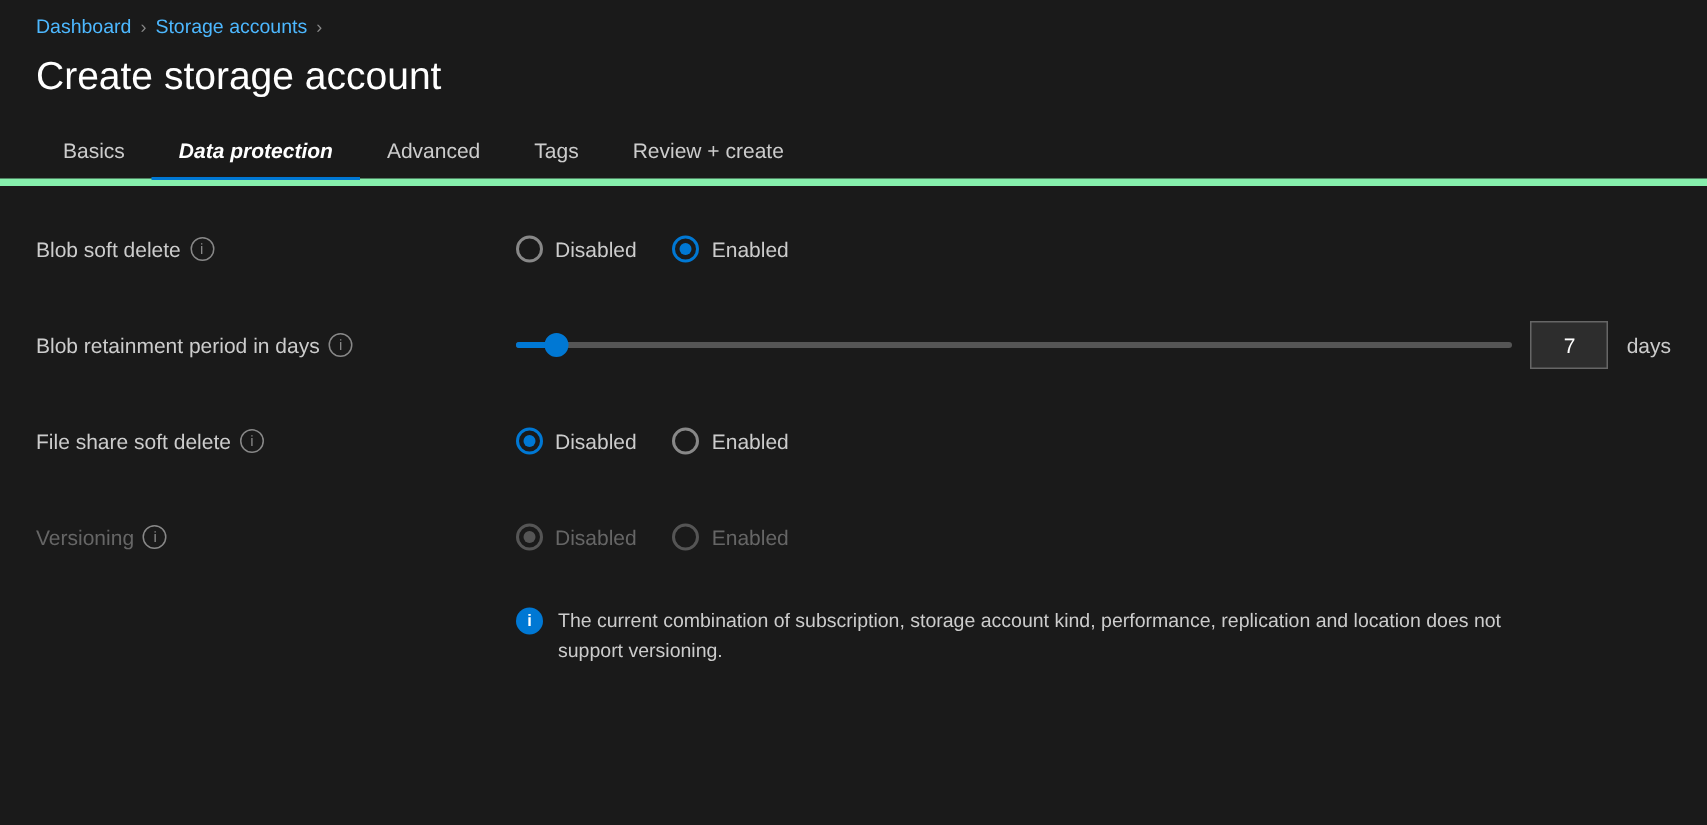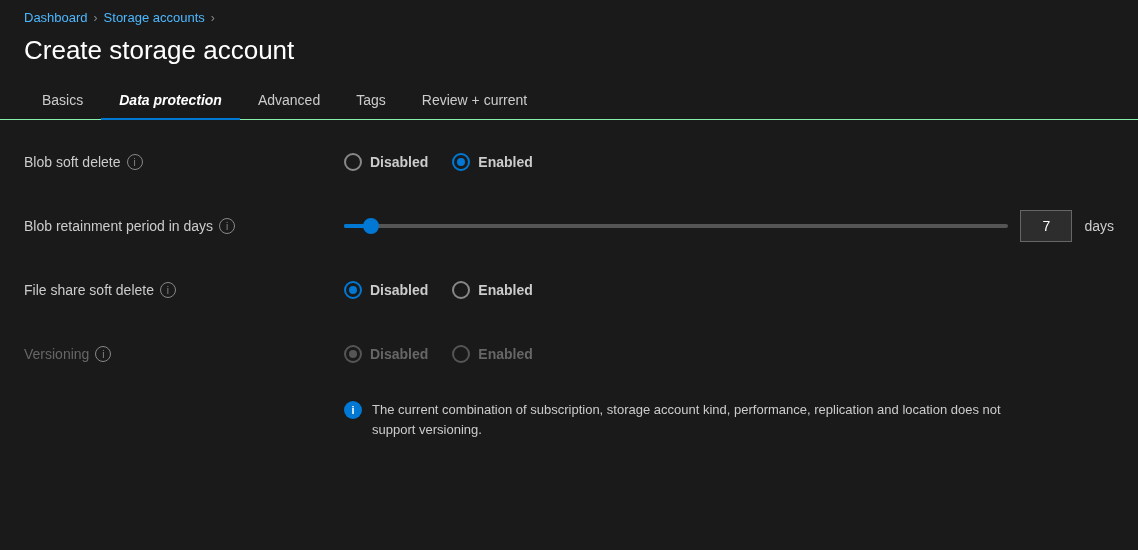--- a/index.html
+++ b/index.html
@@ -37,21 +37,21 @@
       padding: 4px 24px 16px 24px;
       font-size: 26px;
       font-weight: 300;
       color: #ffffff;
     }
 
     .tabs-container {
       display: flex;
       align-items: flex-end;
       padding: 0 24px;
-      border-bottom: 1px solid #86efac;
+      border-bottom: 5px solid #86efac;
       gap: 0;
     }
 
     .tab {
       padding: 10px 18px;
       cursor: pointer;
       font-size: 14px;
       color: #cccccc;
       border-bottom: 2px solid transparent;
       margin-bottom: -1px;
@@ -114,21 +114,20 @@
     .radio-option {
       display: flex;
       align-items: center;
       gap: 8px;
       cursor: pointer;
     }
 
     .radio-option span {
       font-size: 14px;
       color: #cccccc;
-      font-weight: bold;
     }
 
     .radio-option.disabled-option span {
       color: #666666;
     }
 
     
     .radio-circle {
       width: 18px;
       height: 18px;
@@ -271,21 +270,21 @@
   <span class="breadcrumb-separator">›</span>
 </div>
 
 <div class="page-title">Create storage account</div>
 
 <div class="tabs-container">
 <div class="tab">Basics</div>
     <div class="tab active">Data protection</div>
     <div class="tab">Advanced</div>
     <div class="tab">Tags</div>
-    <div class="tab">Review + current</div>
+    <div class="tab">Review + create</div>
   </div>
 
 <div class="content">
 
   <div class="form-row">
     <div class="form-label">
       <span>Blob soft delete</span>
       <span class="info-icon">i</span>
     </div>
     <div class="radio-group">

